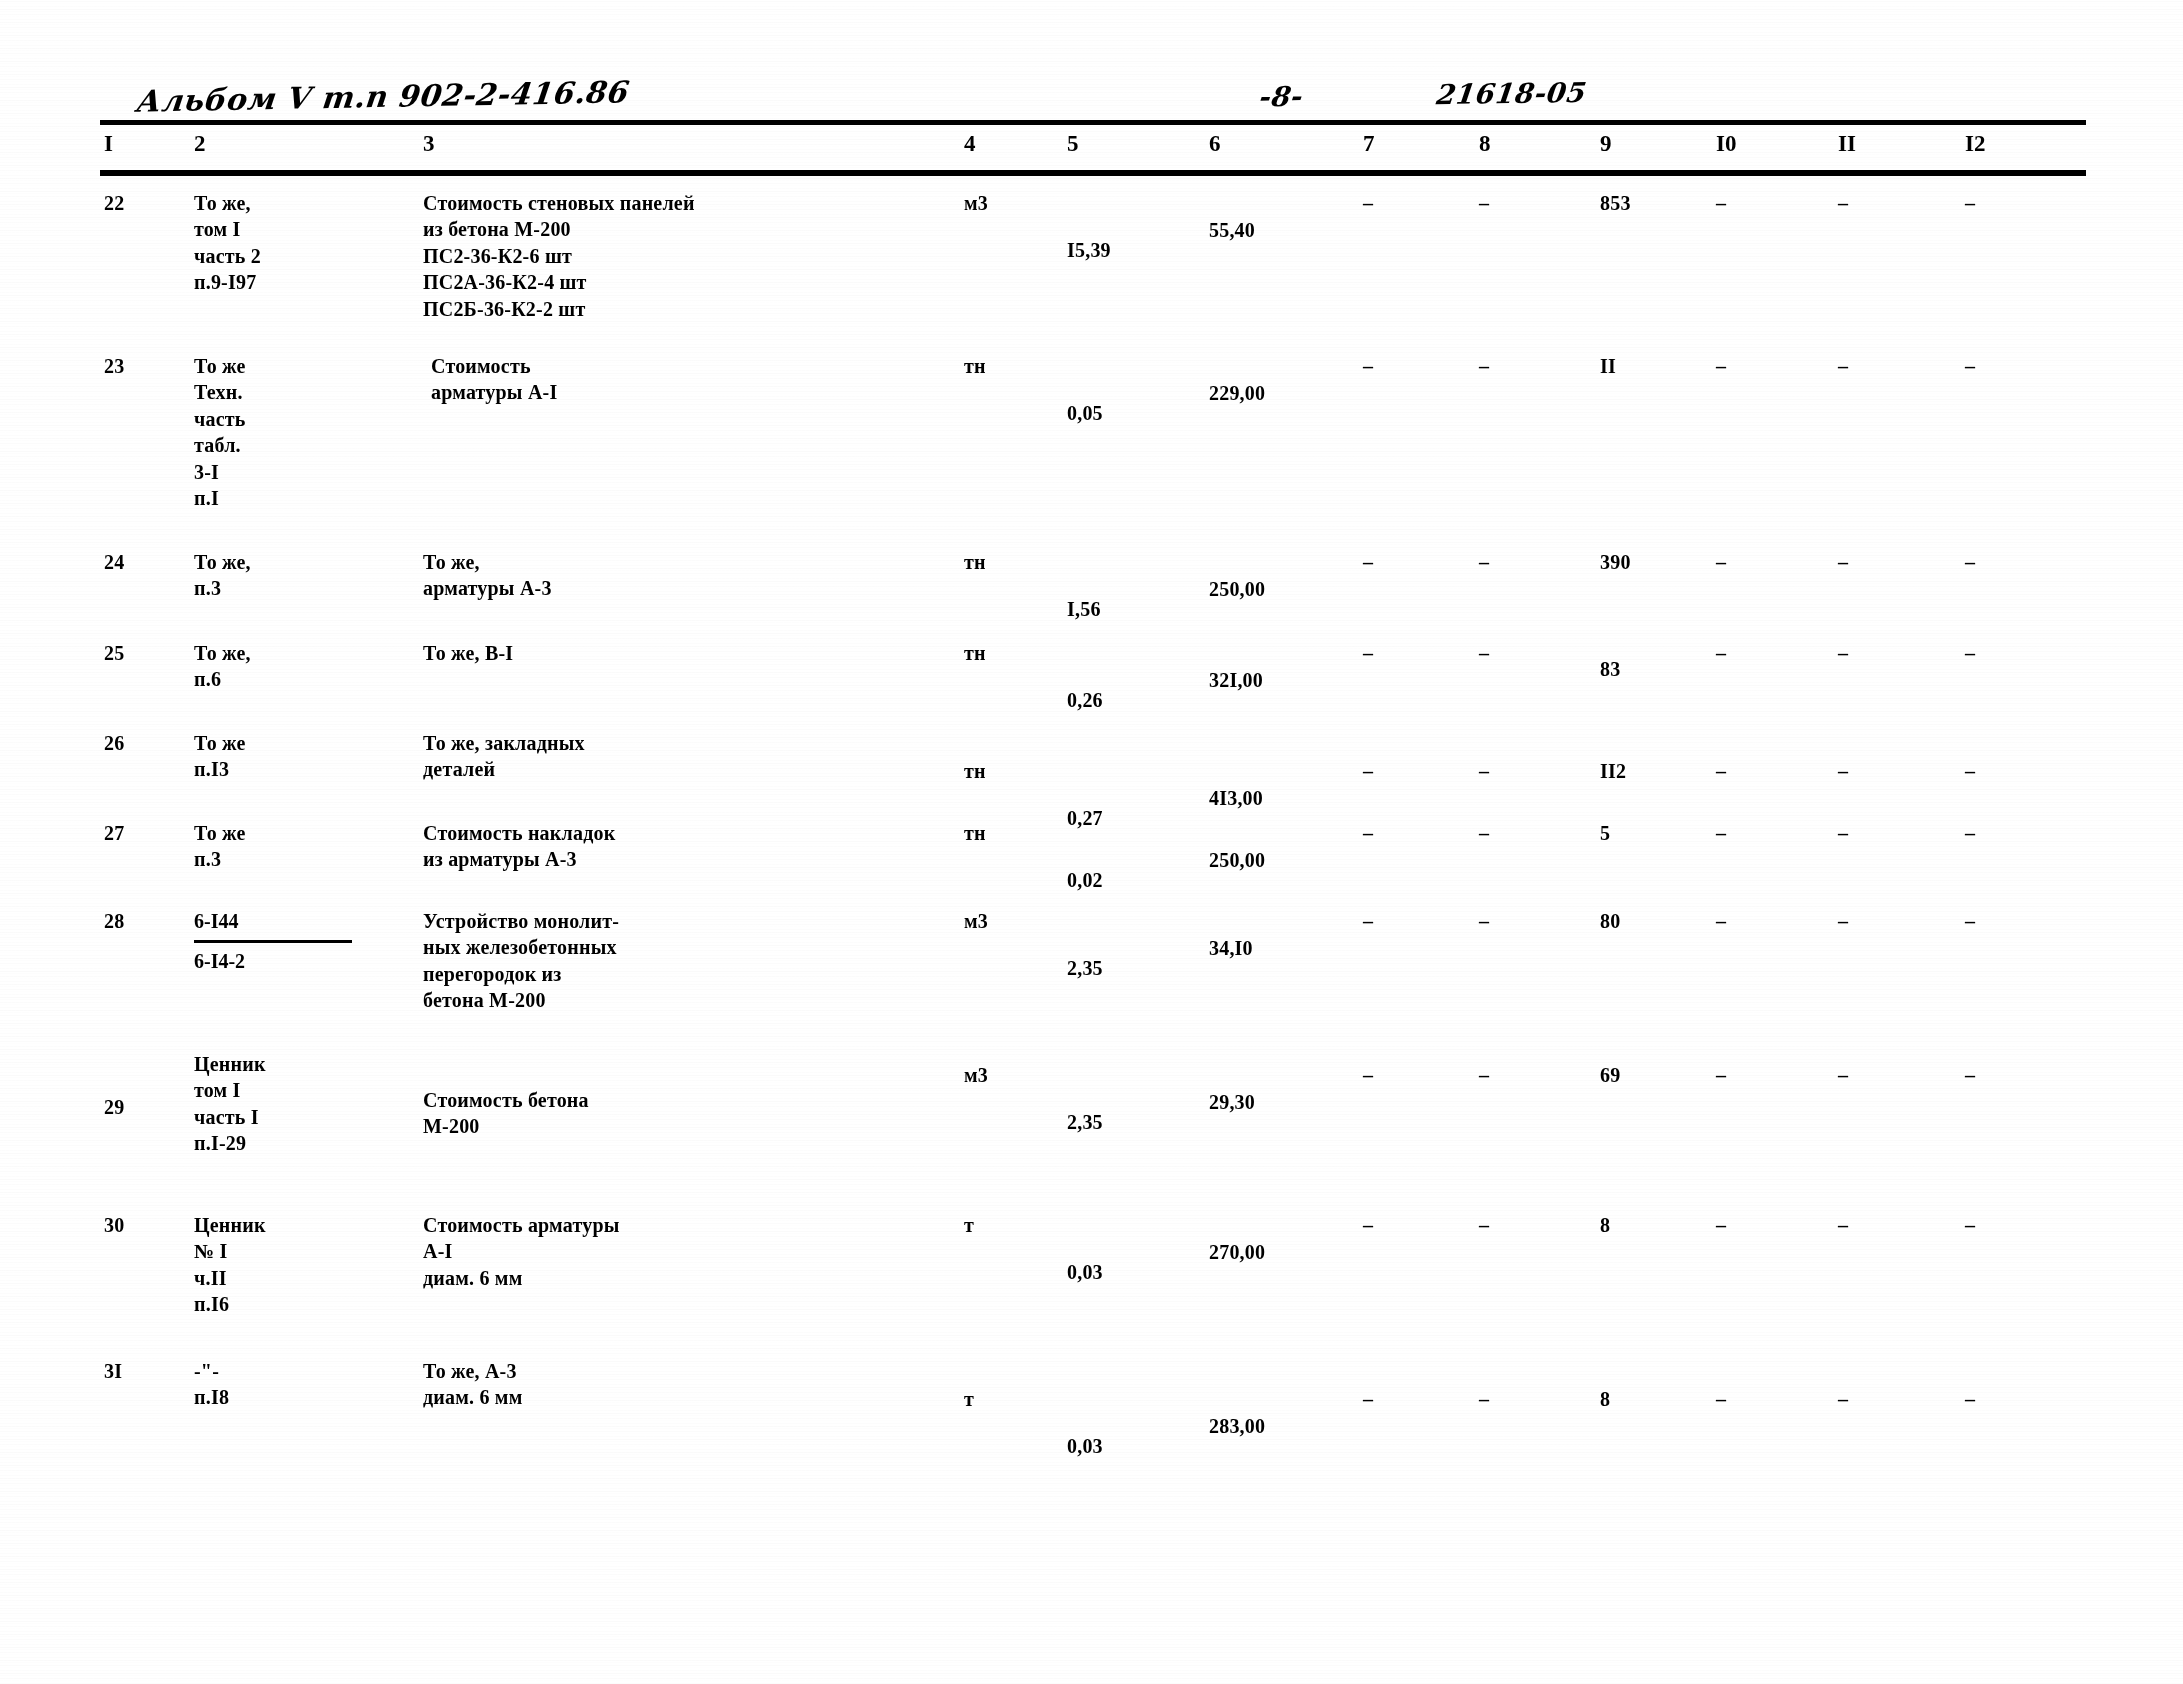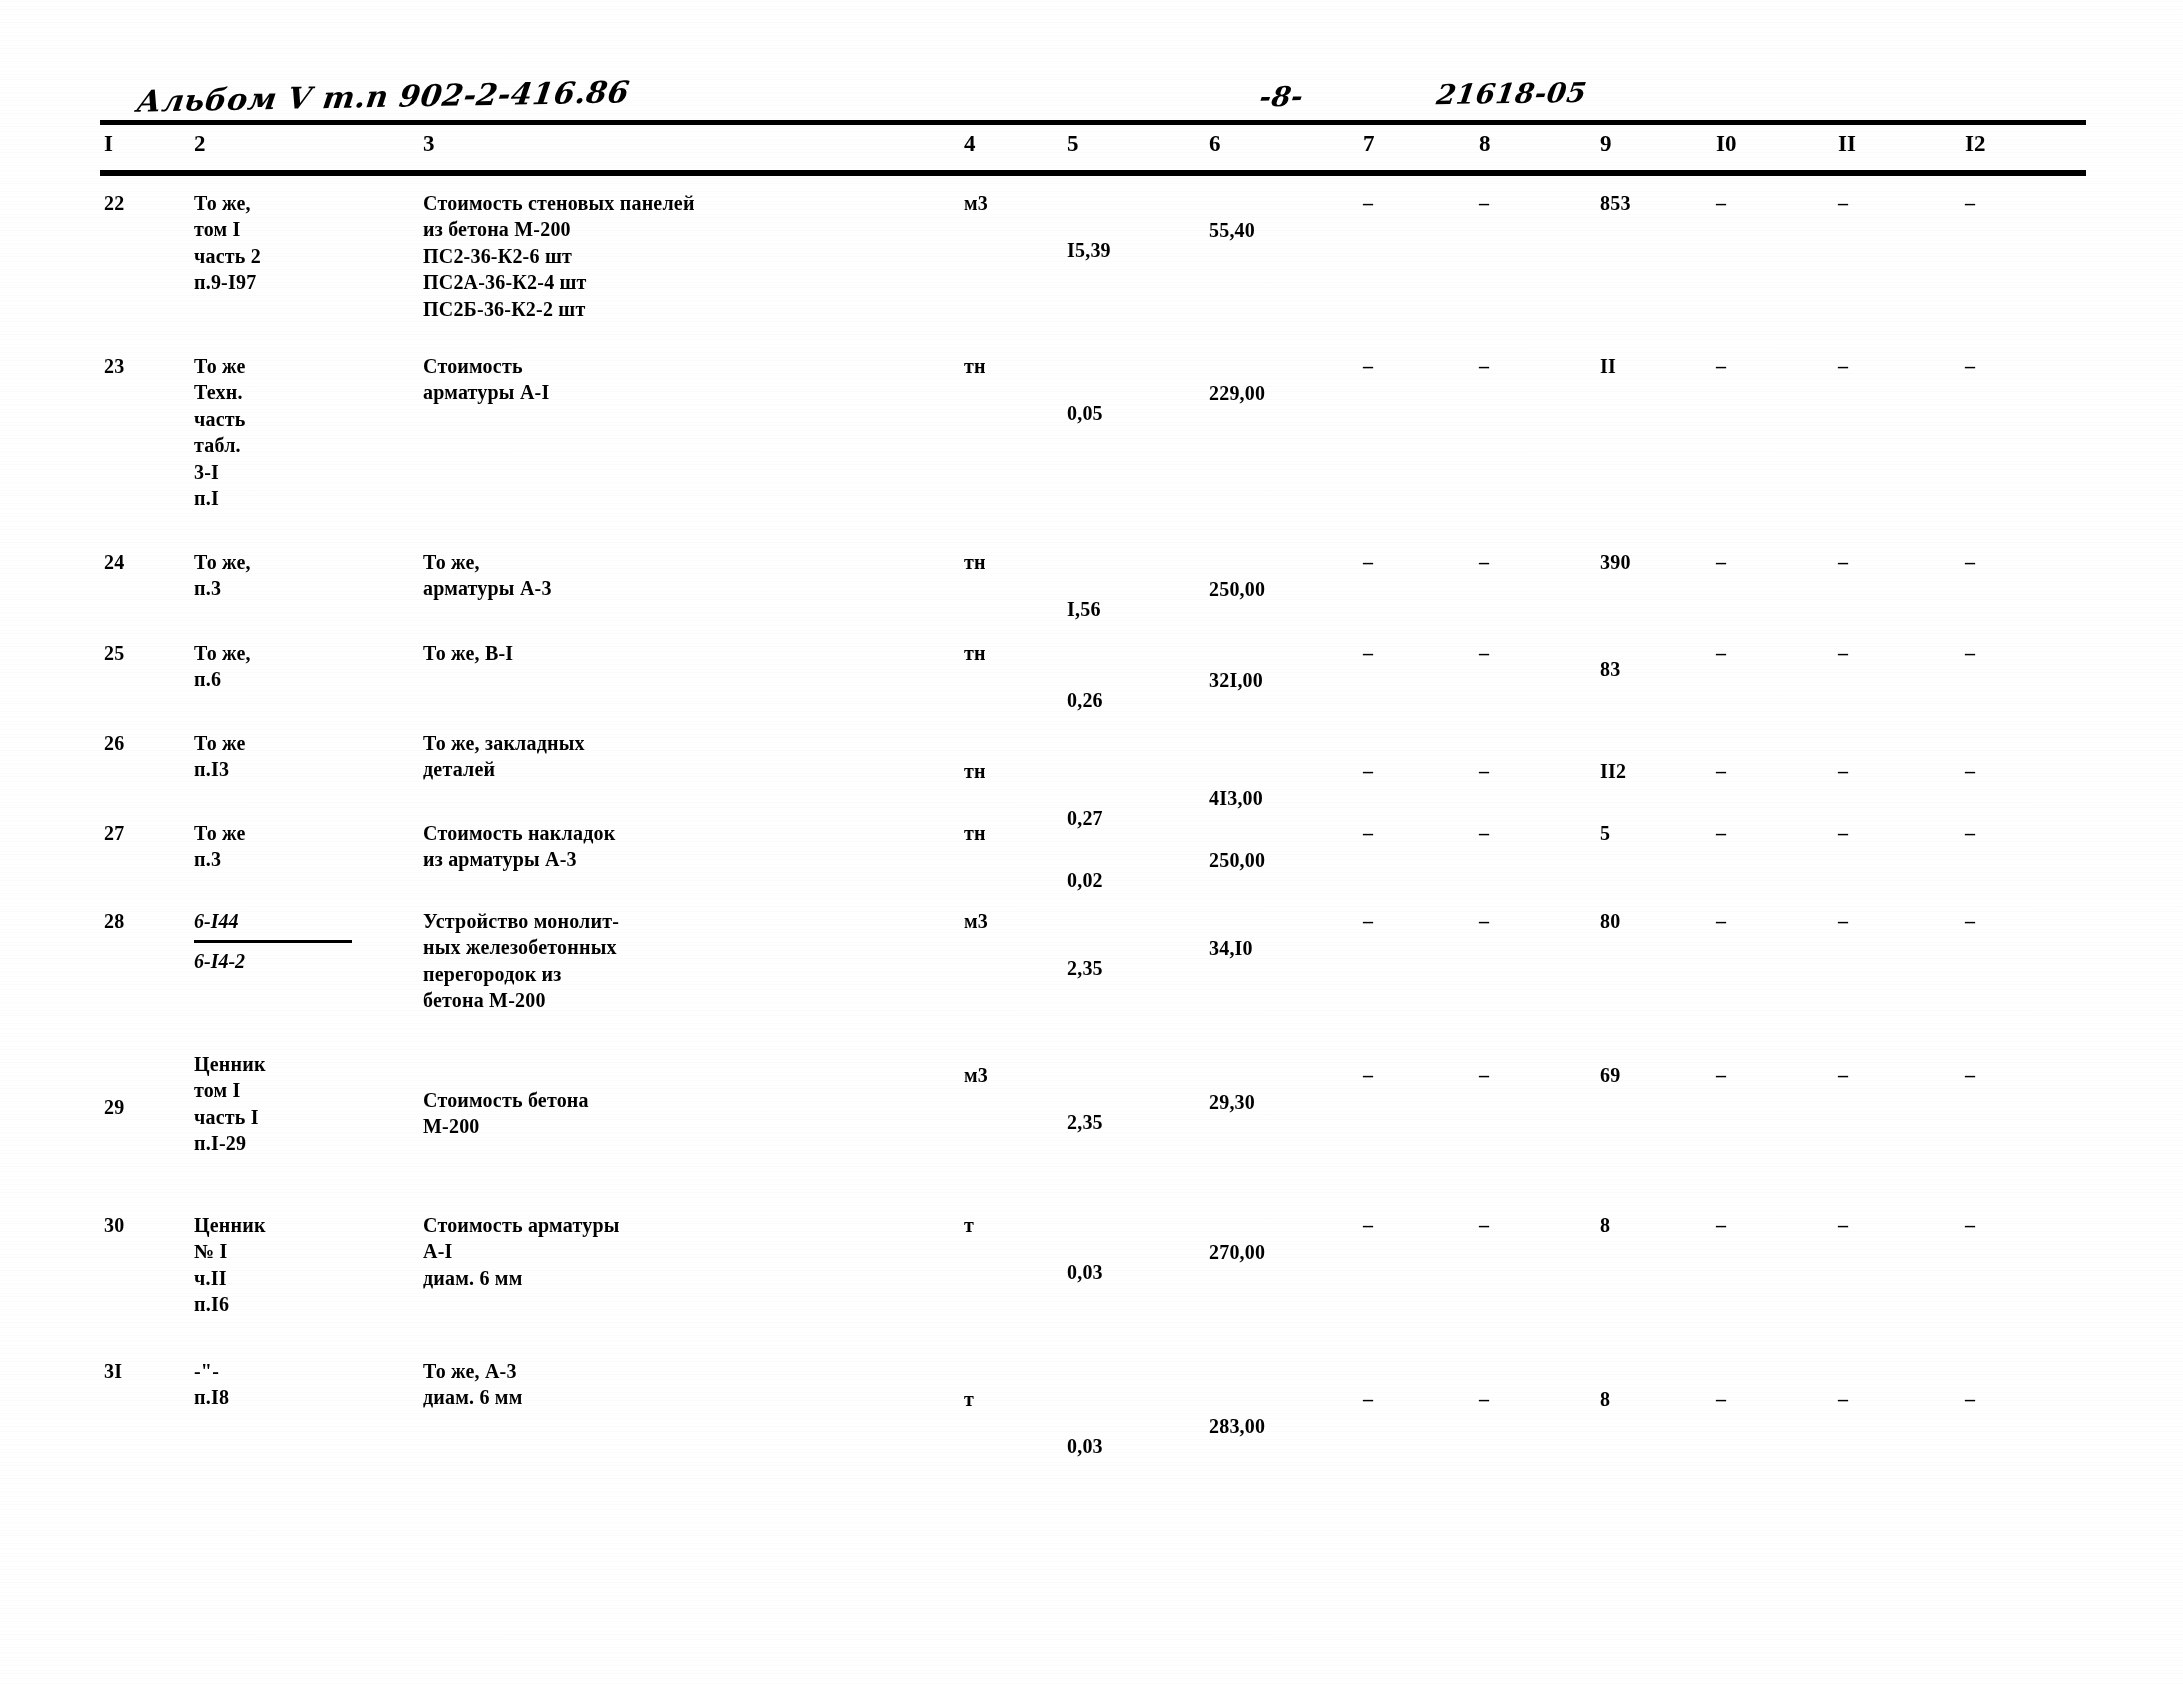--- a/index.html
+++ b/index.html
@@ -119,21 +119,20 @@
   
   .fraction {
     position: absolute;
     left: 194px;
     top: 0;
     width: 180px;
     font-family: "Liberation Serif", serif;
     font-weight: 700;
     font-size: 20px;
     line-height: 26.4px;
-    font-style: italic;
   }
   .fraction .numer { display: block; }
   .fraction .bar {
     display: block;
     height: 3.7px;
     background: #000;
     width: 158px;
     margin: 5.3px 0 4.2px 0;
   }
   .fraction .denom { display: block; }
@@ -200,21 +199,21 @@
         <div class="cell c-12" style="top: 0px;">–</div>
       </div>
       <div class="row" style="top: 163px;">
         <div class="cell c-num" style="top: 0px;">23</div>
         <div class="cell c-just" style="top: 0px;">То же
 Техн.
 часть
 табл.
 3-I
 п.I</div>
-        <div class="cell c-desc" style="top: 0px;">Стоимость
+        <div class="cell c-desc" style="top: 0px; margin-left: 8px;">Стоимость
 арматуры А-I</div>
         <div class="cell c-unit" style="top: 0px;">тн</div>
         <div class="cell c-qty" style="top: 0px;">0,05</div>
         <div class="cell c-price" style="top: 0px;">229,00</div>
         <div class="cell c-7" style="top: 0px;">–</div>
         <div class="cell c-8" style="top: 0px;">–</div>
         <div class="cell c-9" style="top: 0px;">II</div>
         <div class="cell c-10" style="top: 0px;">–</div>
         <div class="cell c-11" style="top: 0px;">–</div>
         <div class="cell c-12" style="top: 0px;">–</div>

